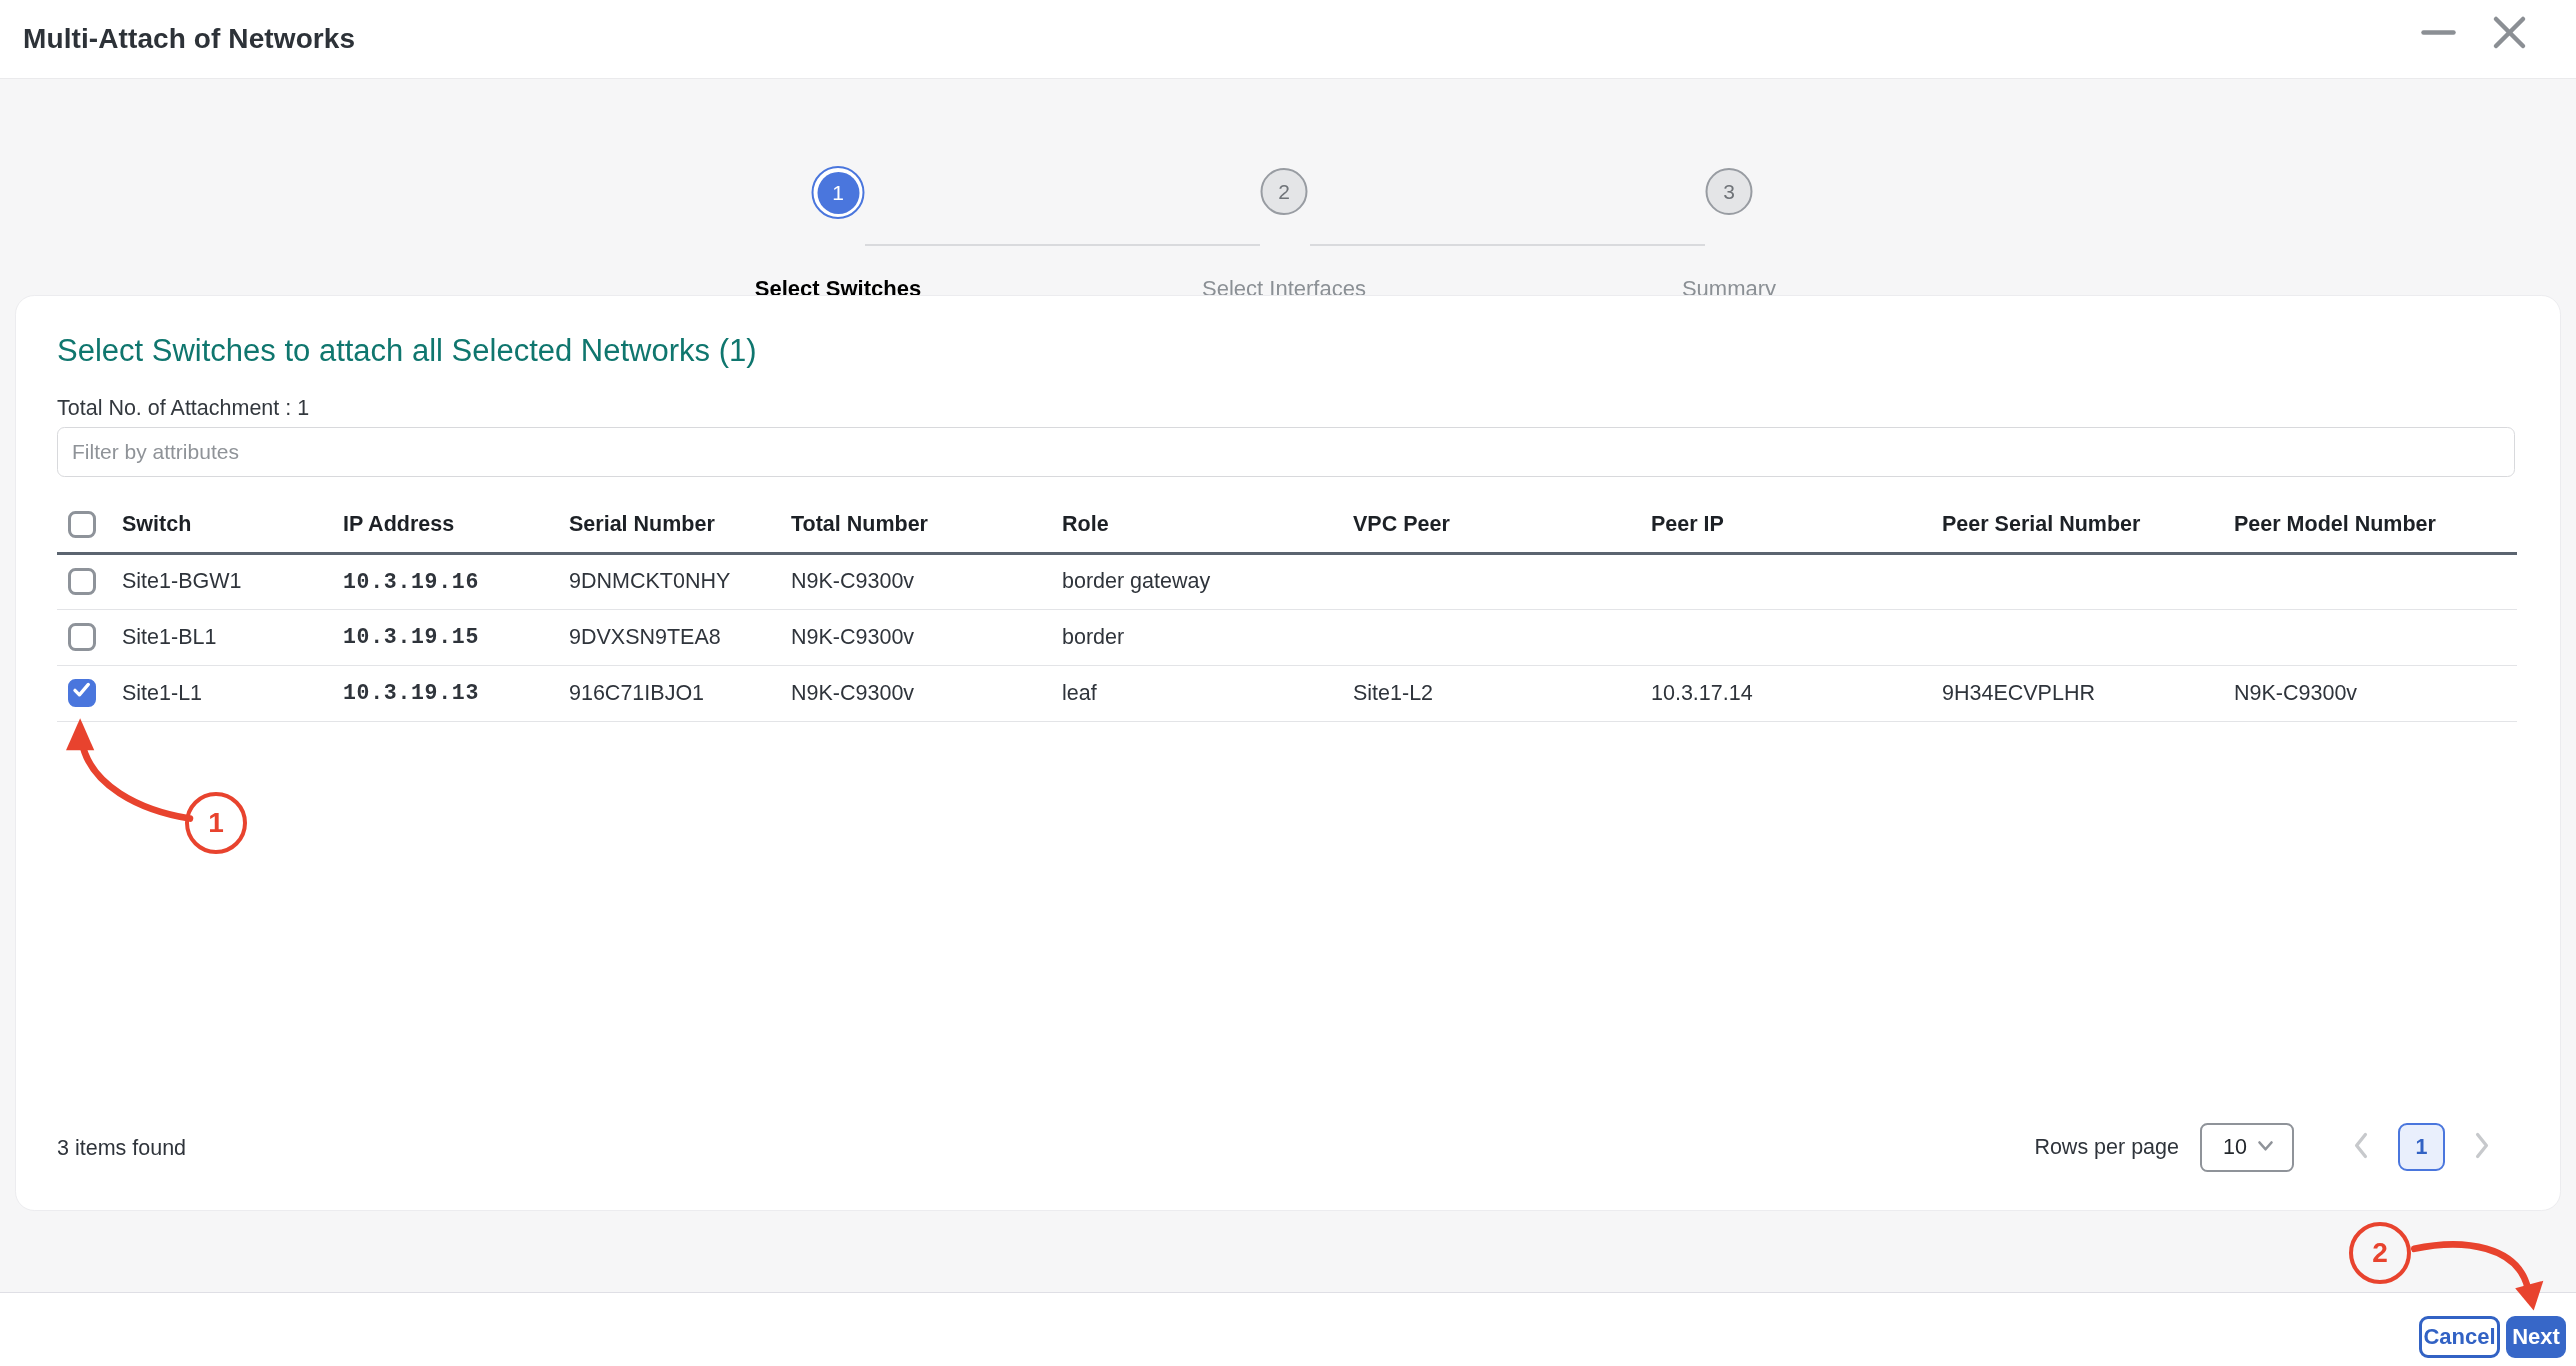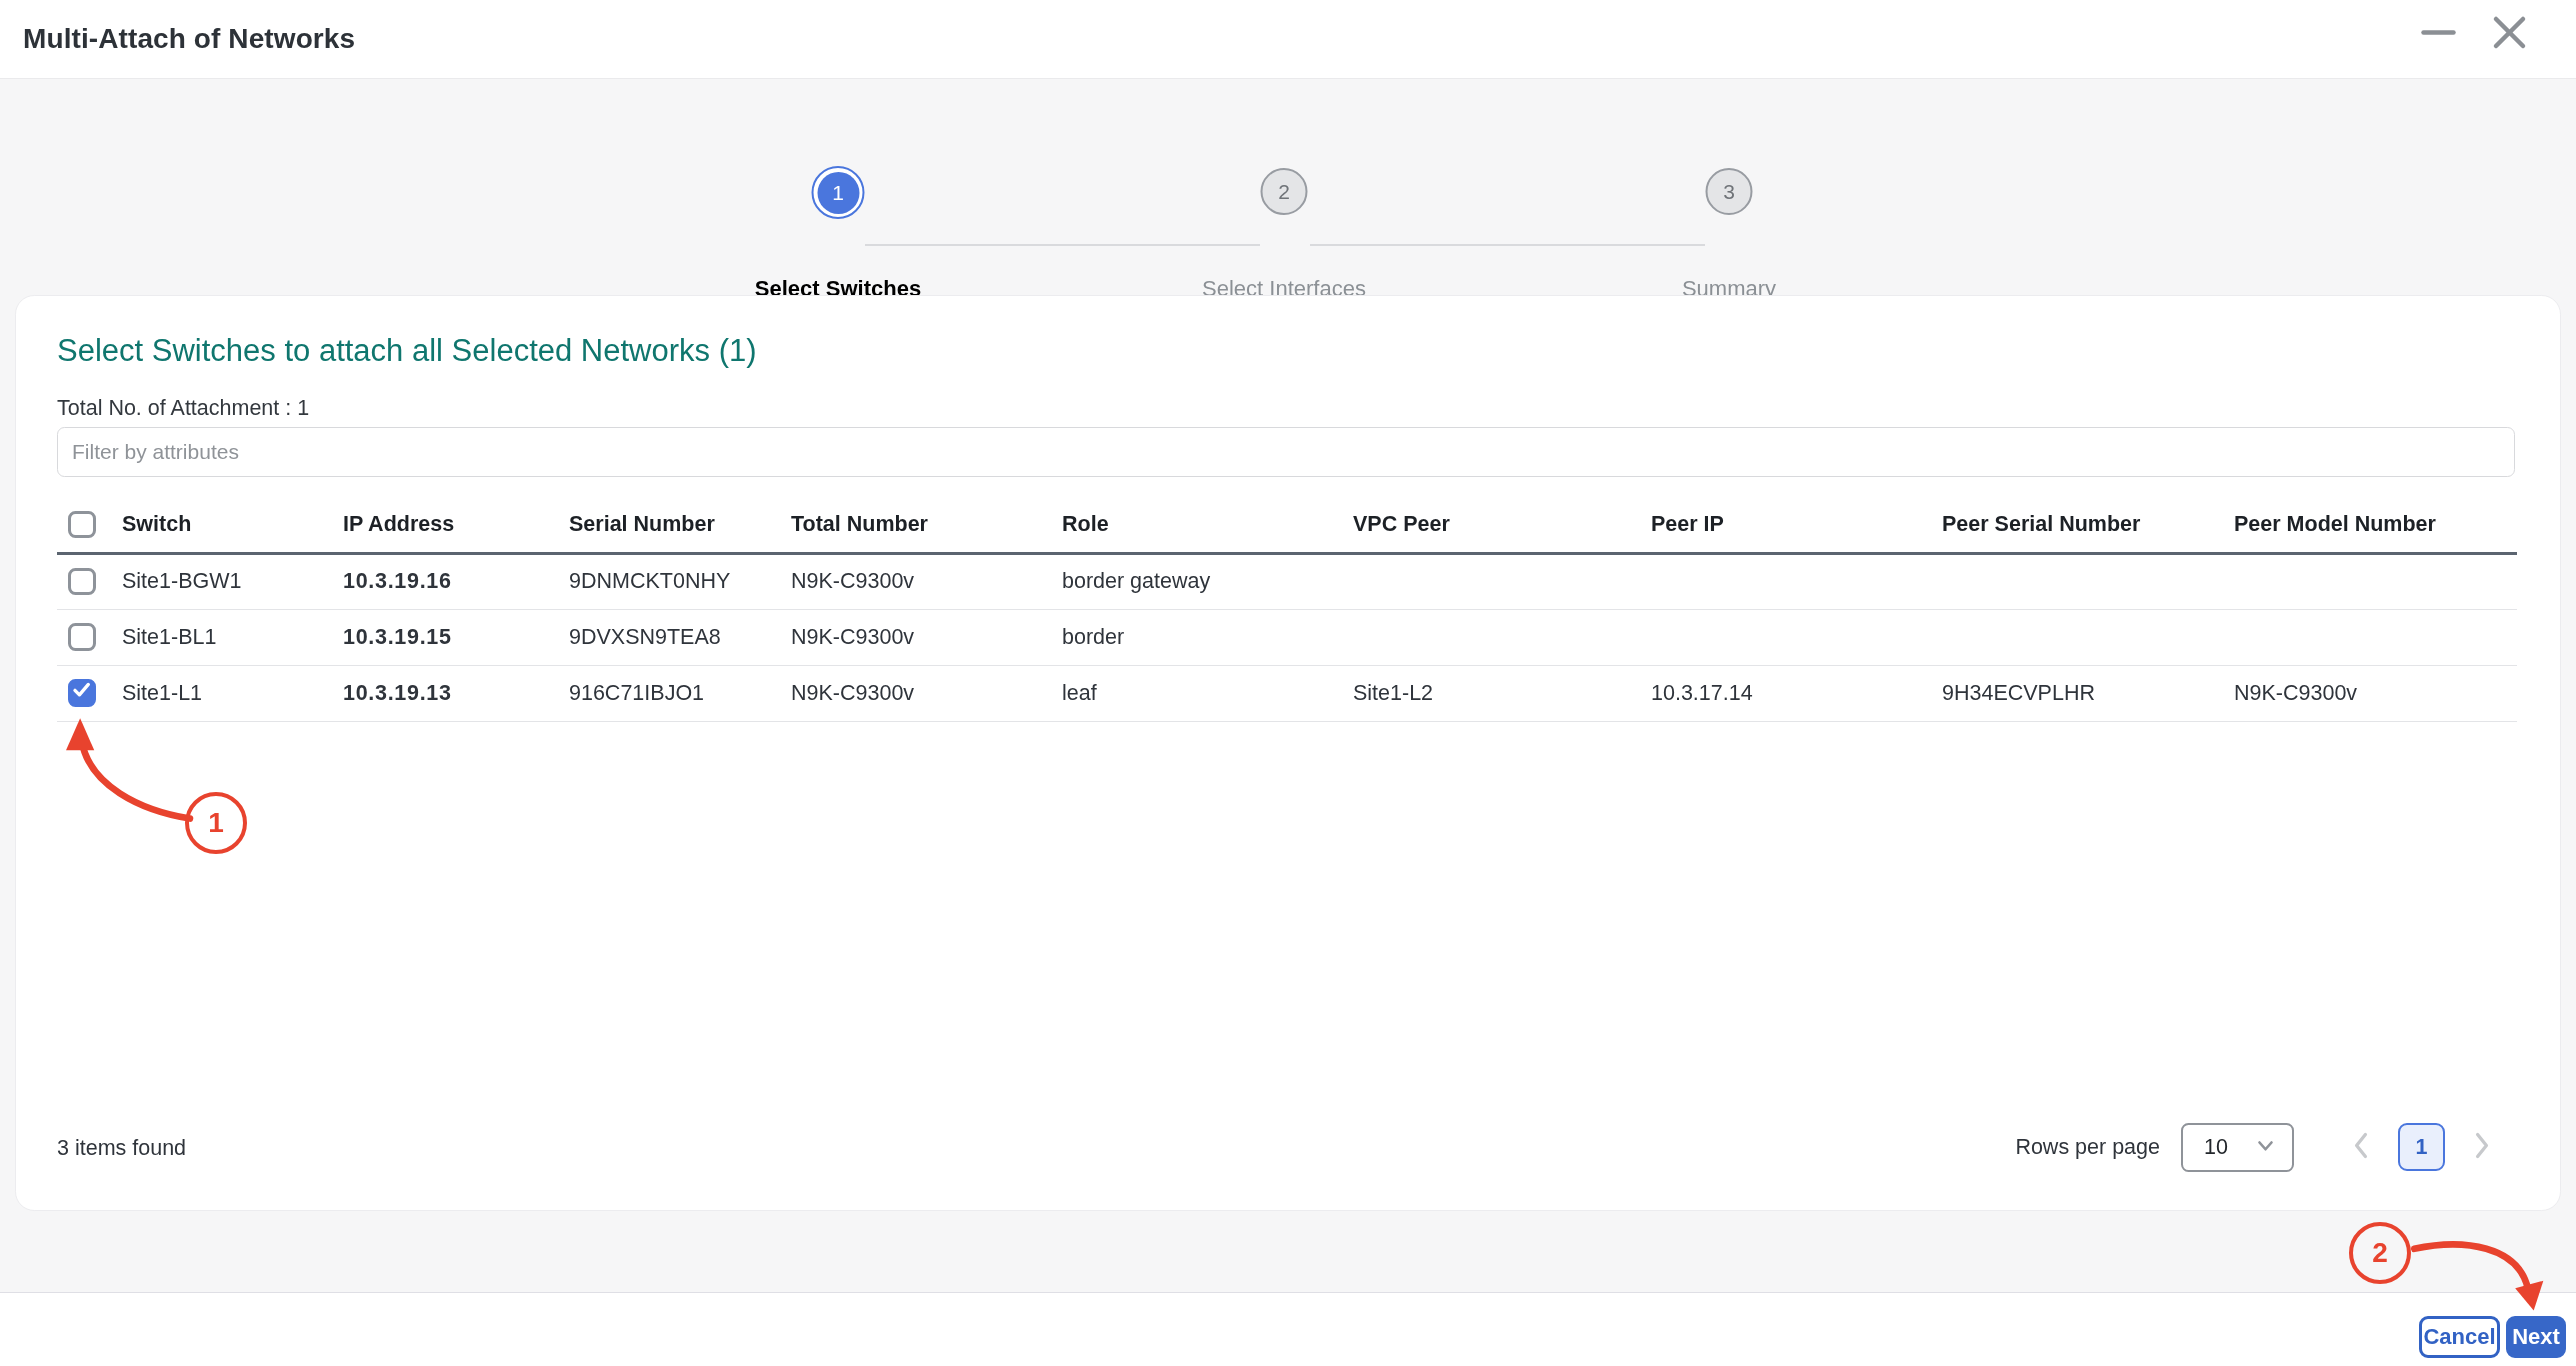--- a/index.html
+++ b/index.html
@@ -75,32 +75,32 @@
     font-size:21.5px; color:#2f343b;
     border-bottom:1.5px solid #e3e4e7;
   }
   .cbx {
     width:27.5px; height:27.5px; border:3px solid #8e939a; border-radius:7.4px;
     background:#fff; margin-left:11px; cursor:pointer;
     display:flex; align-items:center; justify-content:center;
   }
   .cbx.checked { background:#4a76dd; border-color:#4a76dd; }
   .red-ip {
-    font-family:Liberation Sans, sans-serif;
+    font-family:Liberation Mono, monospace;
     font-weight:bold; color:#fa0a0a; font-size:22px; letter-spacing:0.7px;
   }
   
   .items-found { position:absolute; left:41px; top:840px; font-size:21.5px; color:#2f343b; }
   .card-footer-right {
     position:absolute; right:63px; top:825px; height:52px;
     display:flex; align-items:center; gap:21px;
   }
   .rpp-label { font-size:21.5px; color:#2f343b; }
   .rpp-select {
-    width:113px; height:49px; border:2.2px solid #8f9399; border-radius:7.4px;
+    width:94px; height:49px; border:2.2px solid #8f9399; border-radius:7.4px;
     background:#fff; display:flex; align-items:center; justify-content:space-between;
     padding:0 16.3px 0 21px; cursor:pointer;
   }
   .rpp-select .val { font-size:21.5px; color:#23272c; }
   .pager { display:flex; align-items:center; gap:22px; margin-left:31px; }
   .page-chevron { width:30px; height:37px; display:flex; align-items:center; justify-content:center; cursor:pointer; }
   .page-btn {
     width:47px; height:48px; border:2.2px solid #4a76dd; border-radius:9px;
     background:#e9effc; color:#3262c4; font-size:21.5px; font-weight:bold;
     display:flex; align-items:center; justify-content:center; cursor:pointer;

